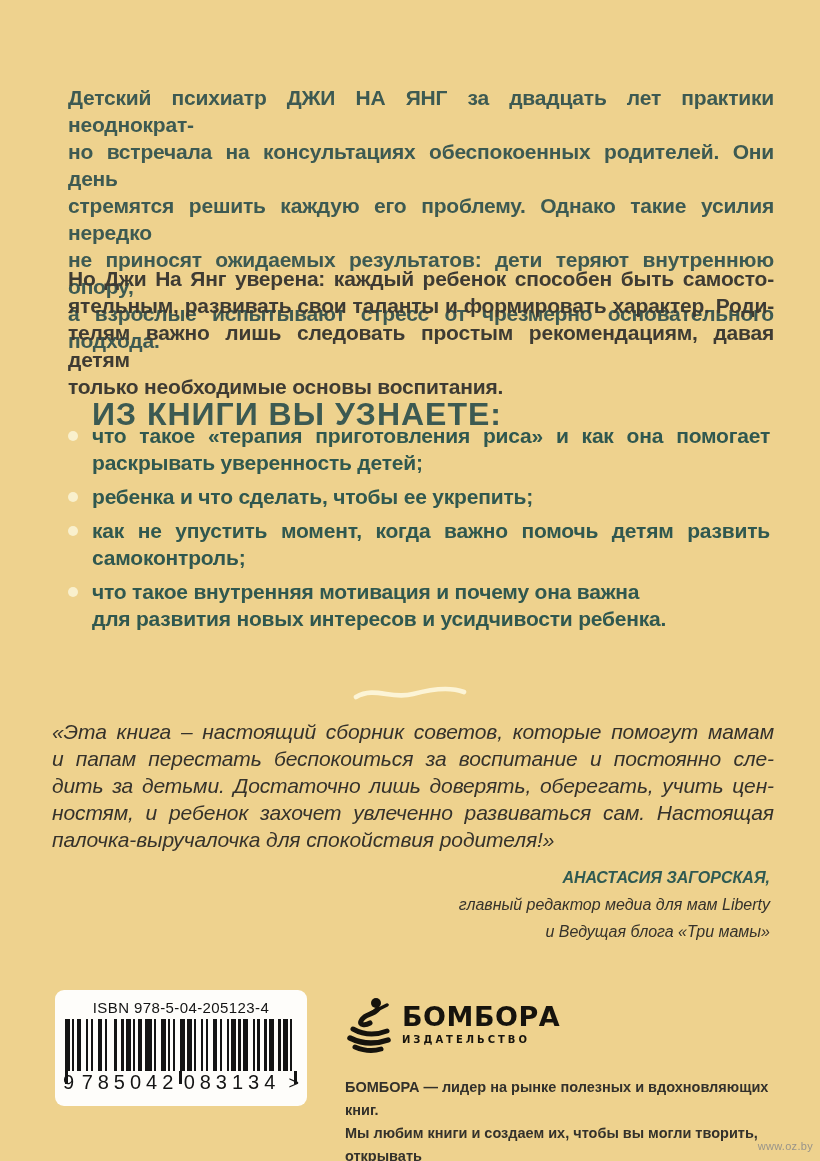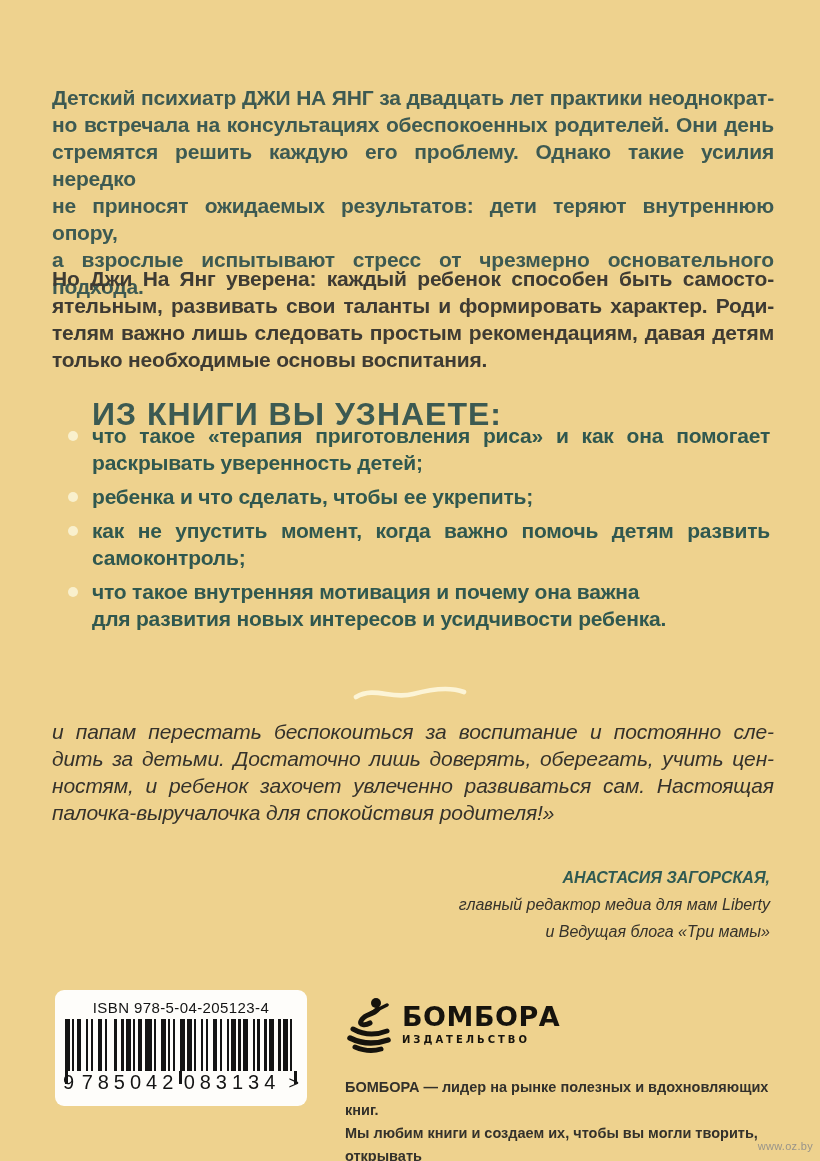--- a/index.html
+++ b/index.html
@@ -5,21 +5,21 @@
   html,body{margin:0;padding:0;background:#dcdcdc;}
   .cover{
     position:relative;
     width:820px;height:1161px;
     background:#eed28e;
     font-family:"Liberation Sans",sans-serif;
     overflow:hidden;
     margin:0 auto;
   }
   
-  .para{position:absolute;left:52px;right:46px;font-weight:700;font-size:21px;line-height:27px;letter-spacing:-.2px;}
+  .para{position:absolute;left:68px;right:46px;font-weight:700;font-size:21px;line-height:27px;letter-spacing:-.2px;}
   .para .jl{text-align:justify;text-align-last:justify;}
   .para .ll{text-align:left;}
   .teal{color:#3d5a52;}
   .darkgray{color:#3e3b33;}
   #p1{top:84px;}
   #p2{top:265px;}
   
   #learn-heading{
     position:absolute;left:92px;top:396px;
     color:#3c5a52;font-weight:700;font-size:32px;letter-spacing:1px;
@@ -120,20 +120,21 @@
     </li>
   </ul>
 
   <div id="wave-divider">
     <svg width="118" height="20" viewBox="0 0 118 20">
       <path d="M5,13 C24,2 40,16 62,10 C84,4 100,3 113,8" fill="none" stroke="#fcf4d6" stroke-width="4.6" stroke-linecap="round"></path>
     </svg>
   </div>
 
   <div id="quote">
+    <div class="jl">«Эта книга – настоящий сборник советов, которые помогут мамам</div>
     <div class="jl">и папам перестать беспокоиться за воспитание и постоянно сле-</div>
     <div class="jl">дить за детьми. Достаточно лишь доверять, оберегать, учить цен-</div>
     <div class="jl">ностям, и ребенок захочет увлеченно развиваться сам. Настоящая</div>
     <div class="ll">палочка-выручалочка для спокойствия родителя!»</div>
   </div>
 
   <div id="attribution">
     <div class="name">АНАСТАСИЯ ЗАГОРСКАЯ,</div>
     <div class="role">главный редактор медиа для мам Liberty</div>
     <div class="role">и Ведущая блога «Три мамы»</div>

